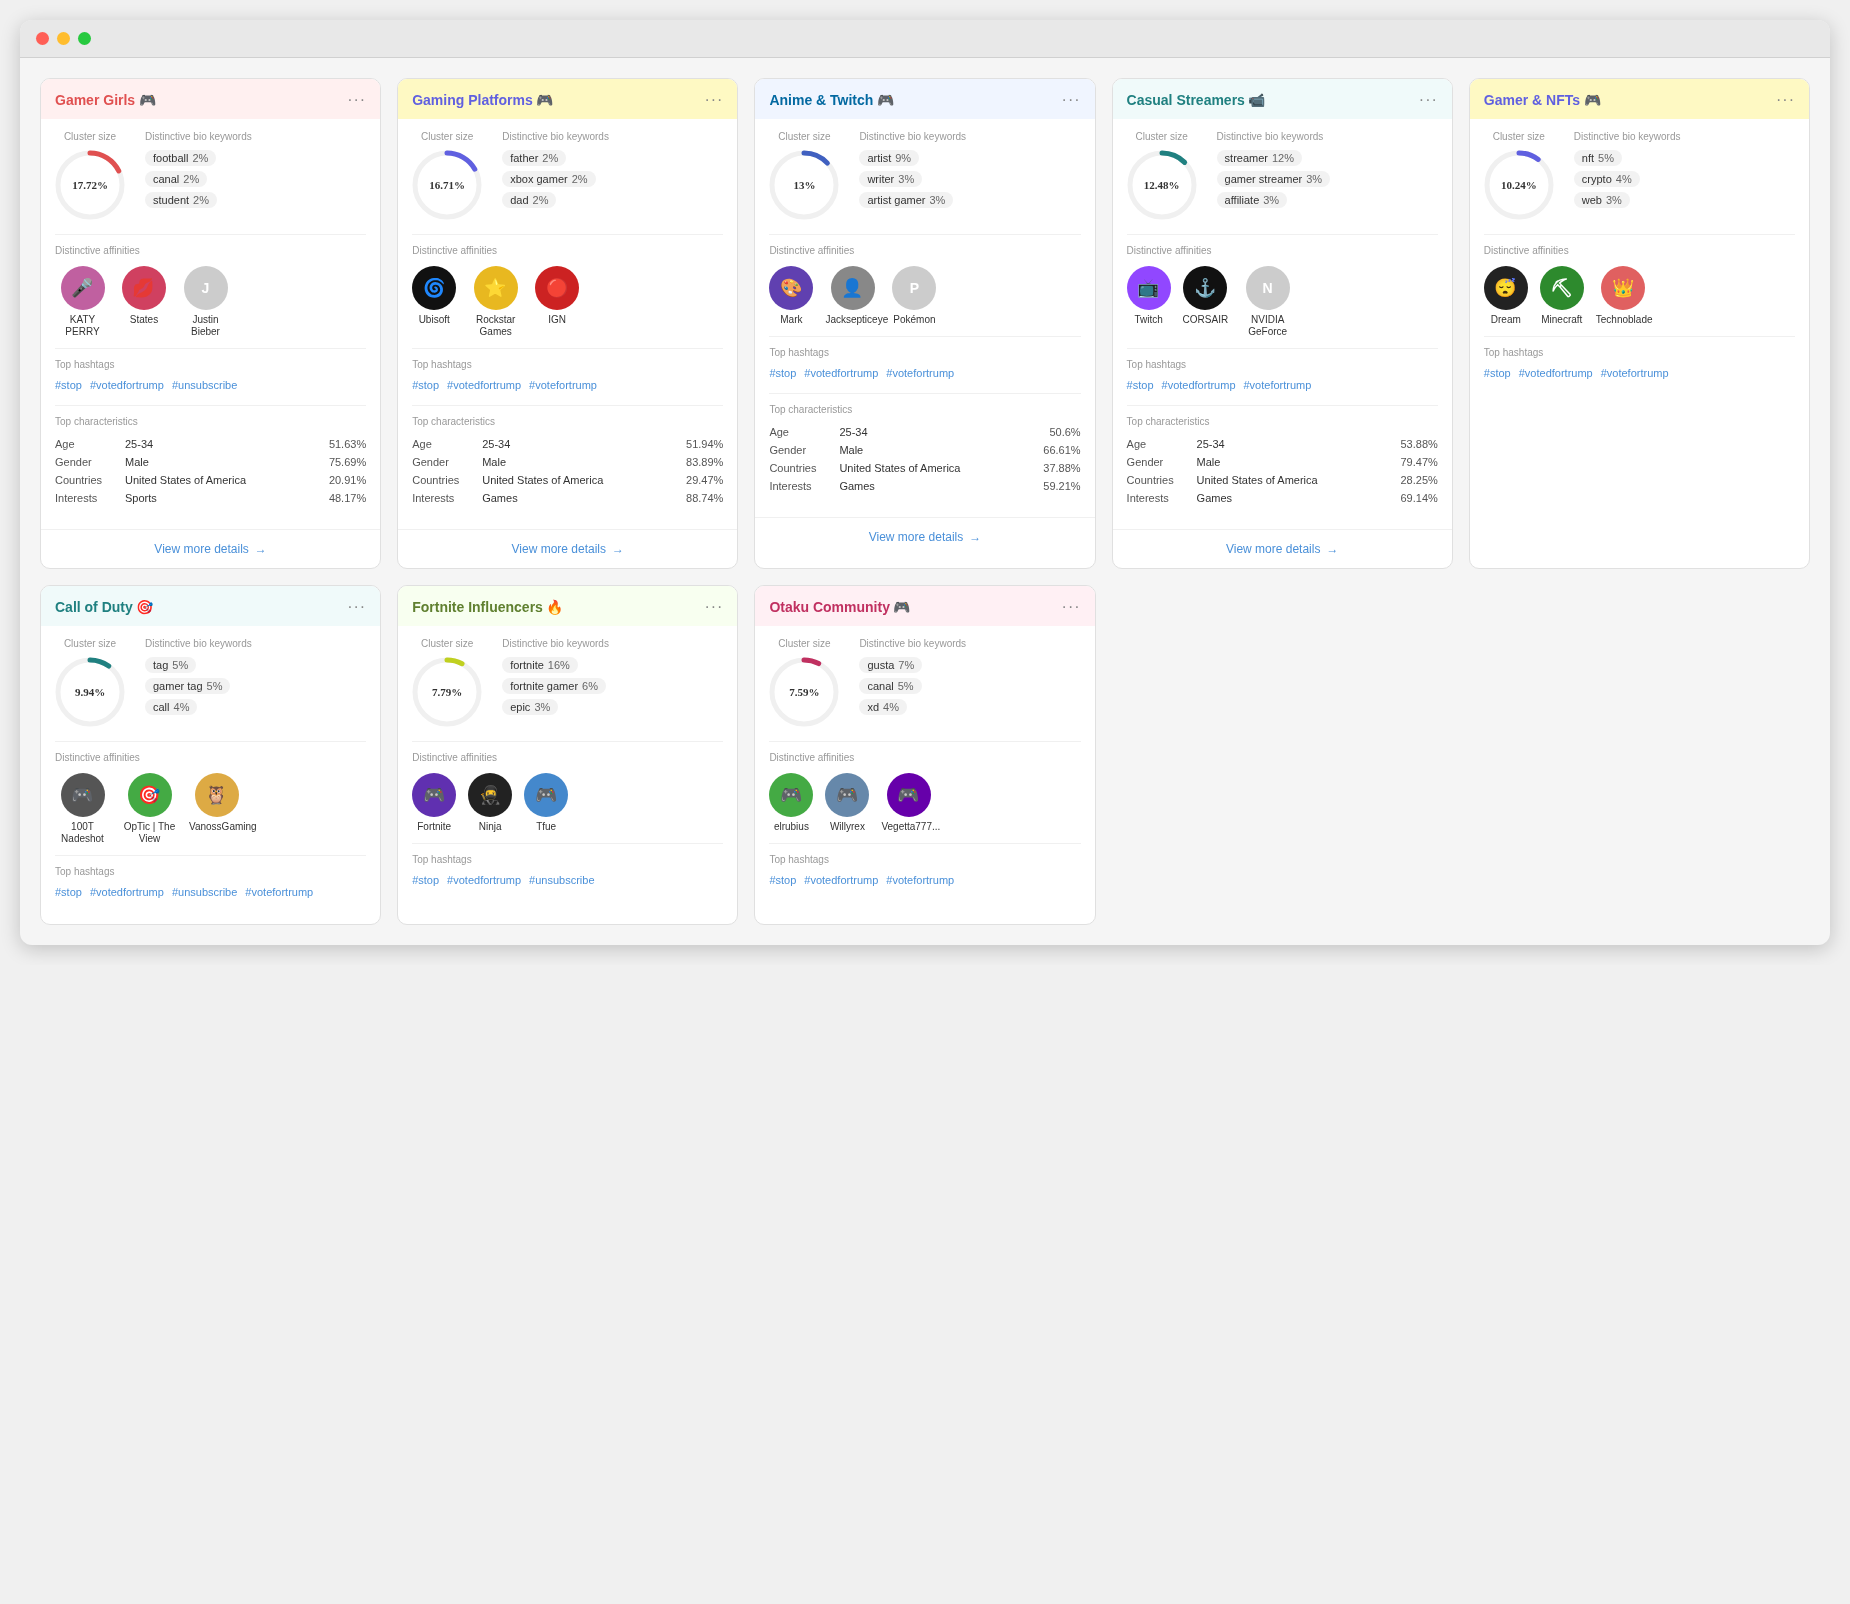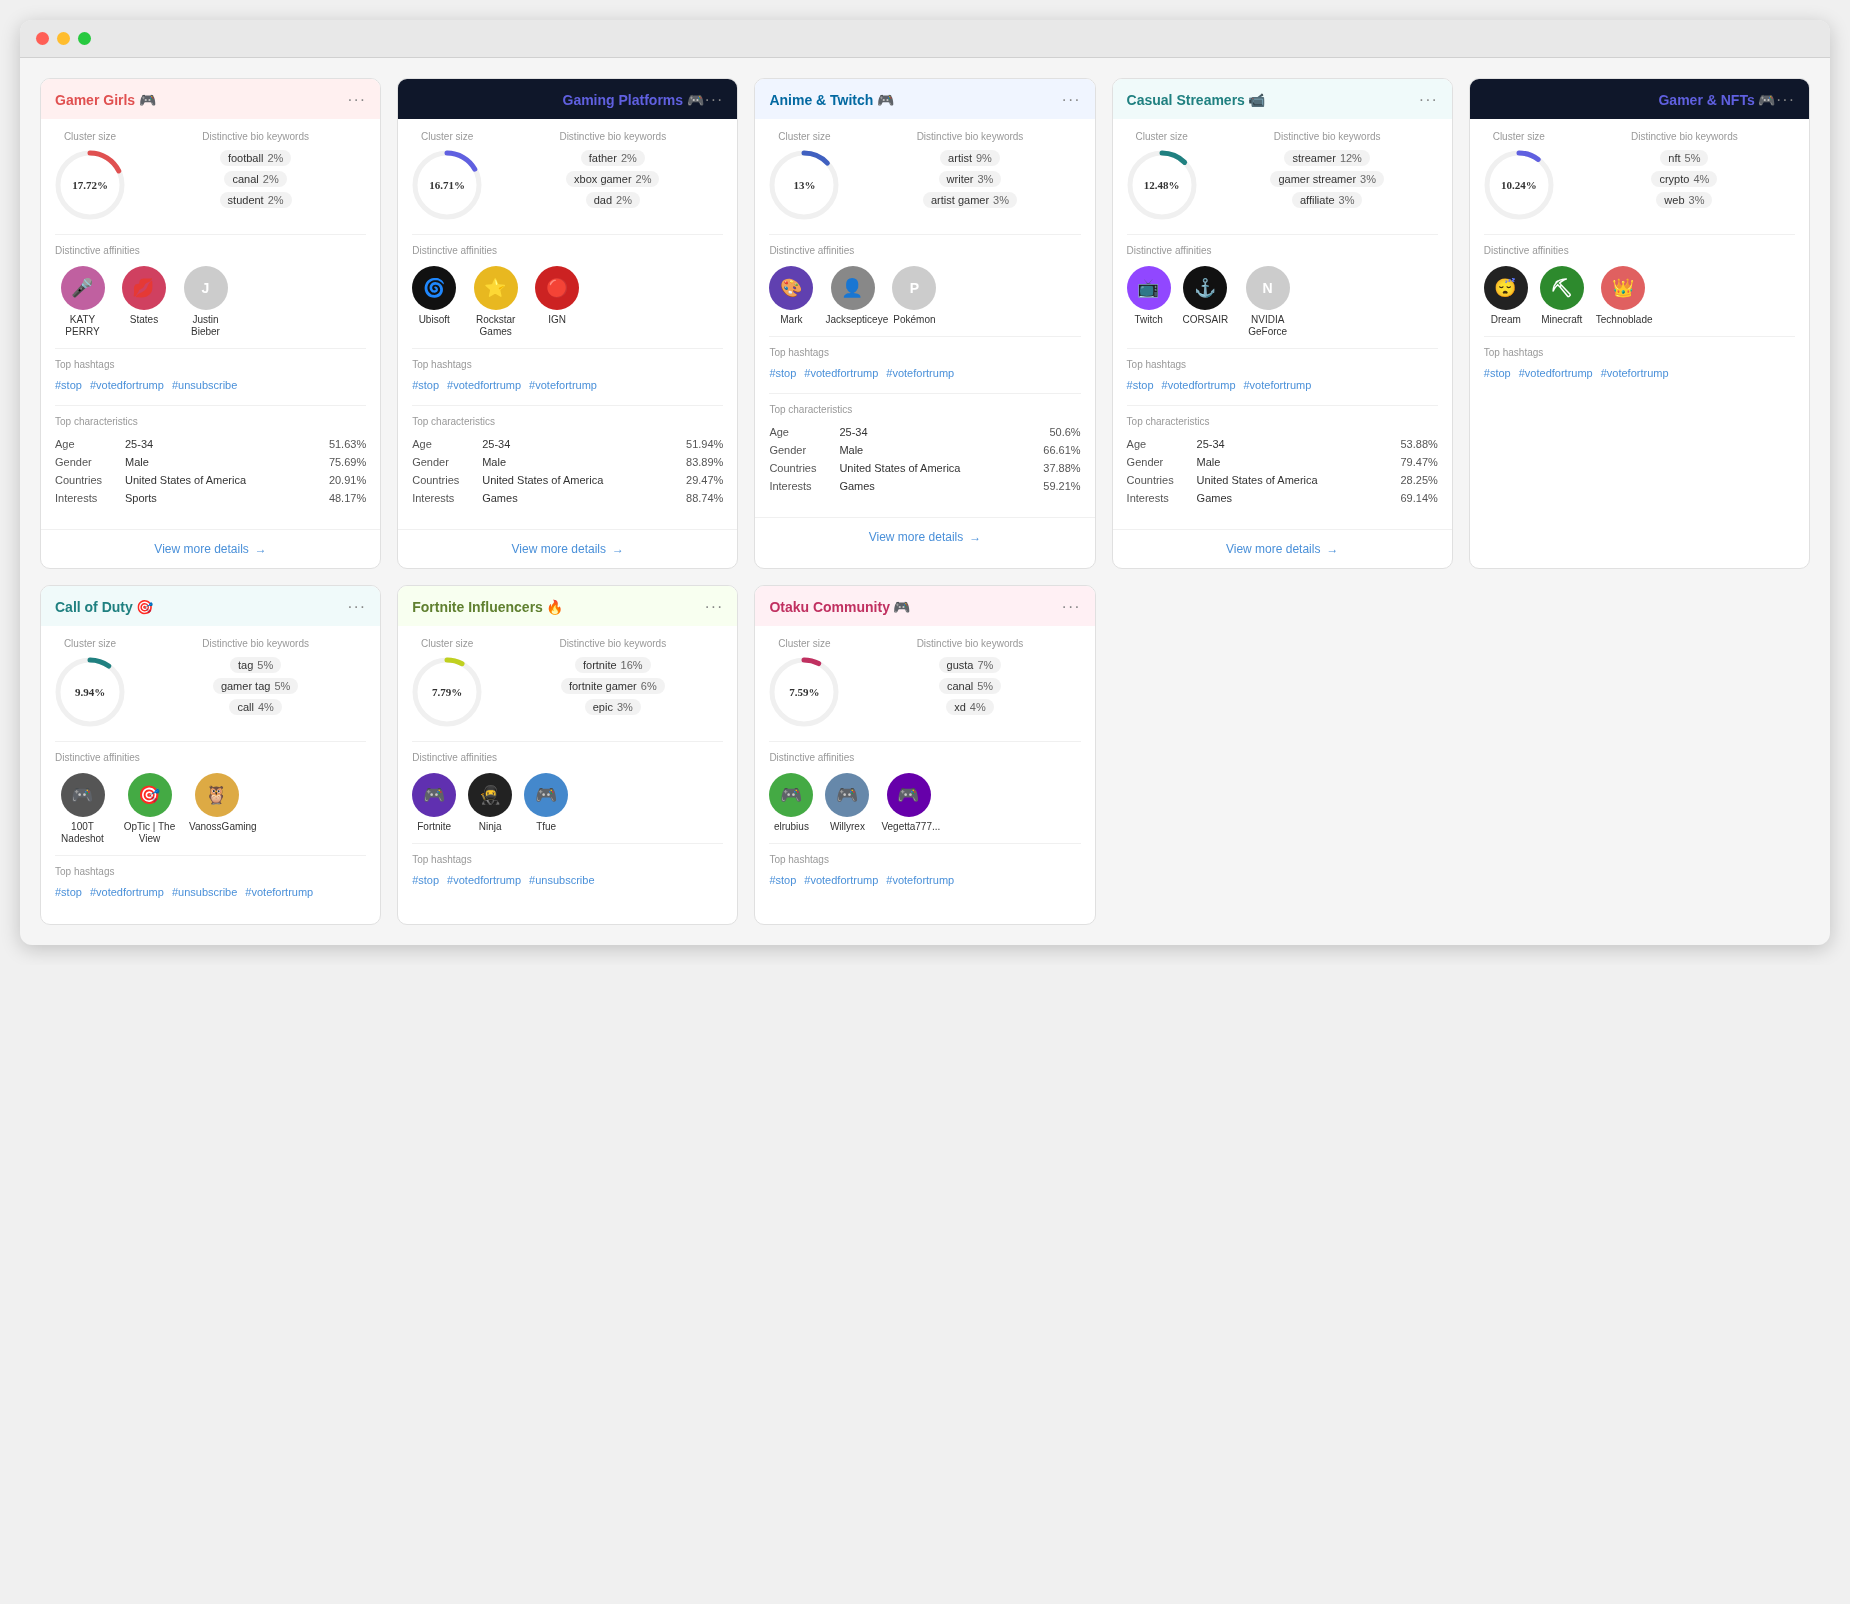--- a/index.html
+++ b/index.html
@@ -88,21 +88,20 @@
     }
     .section-label {
       font-size: 10px;
       color: #999;
       margin-bottom: 8px;
     }
     .cluster-size-row {
       display: flex;
       gap: 20px;
       margin-bottom: 14px;
-      text-align: center;
     }
     .cluster-size-section {
       display: flex;
       flex-direction: column;
       align-items: center;
     }
     .donut-container {
       position: relative;
       width: 70px;
       height: 70px;
@@ -208,21 +207,21 @@
       font-size: 12px;
       cursor: pointer;
       display: flex;
       align-items: center;
       justify-content: center;
       gap: 6px;
     }
     
     .theme-pink { background: #fff0f0; }
     .theme-pink .card-title { color: #e05050; }
-    .theme-purple { background: #0f172a; justify-content: flex-end; }
+    .theme-purple { background: #fef9c3; }
     .theme-purple .card-title { color: #6060e0; }
     .theme-blue { background: #f0f5ff; }
     .theme-blue .card-title { color: #0369a1; }
     .theme-teal { background: #f0fafa; }
     .theme-teal .card-title { color: #208080; }
     .theme-lime { background: #f8fff0; }
     .theme-lime .card-title { color: #608030; }
     .theme-red { background: #fff0f4; }
     .theme-red .card-title { color: #c03060; }
     .char-label { color: #777; min-width: 70px; }

